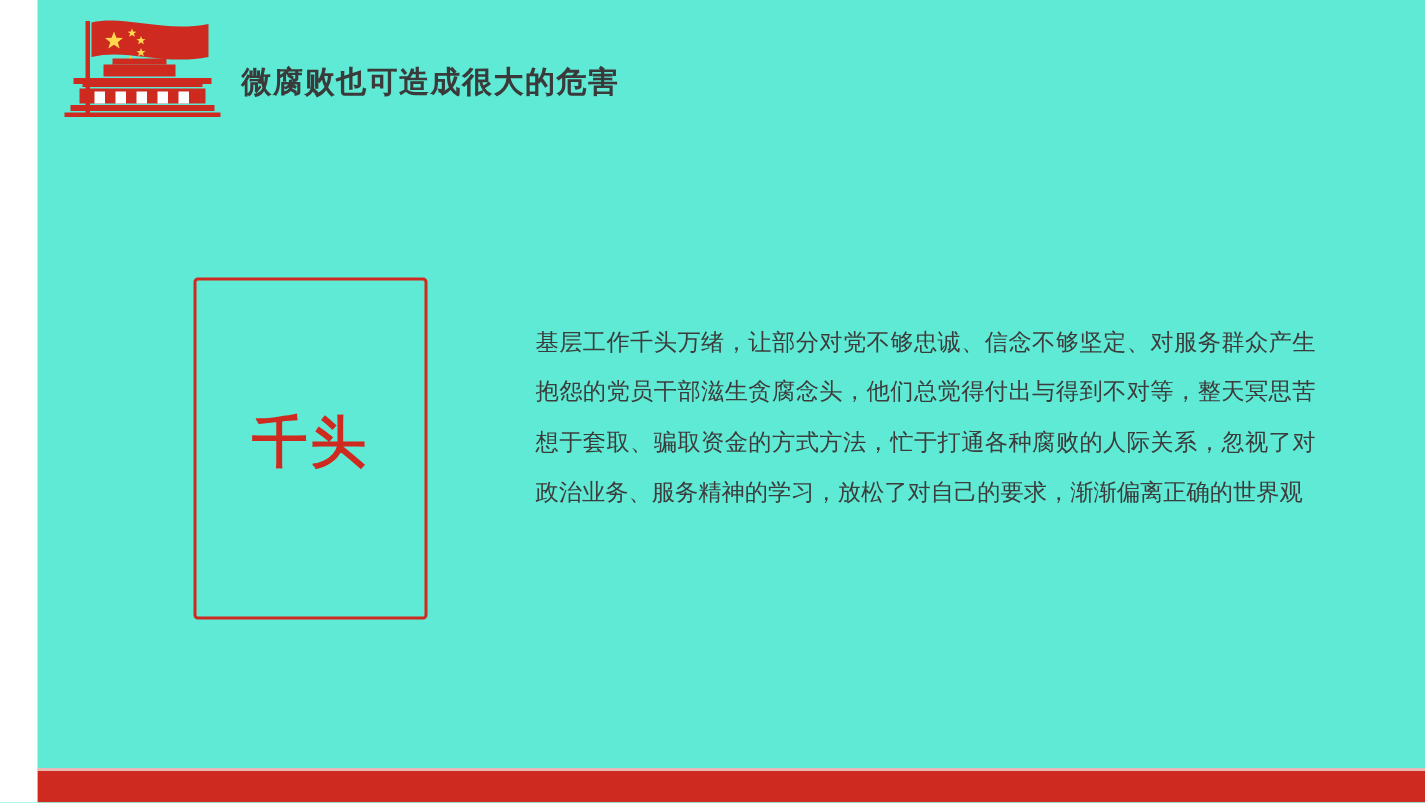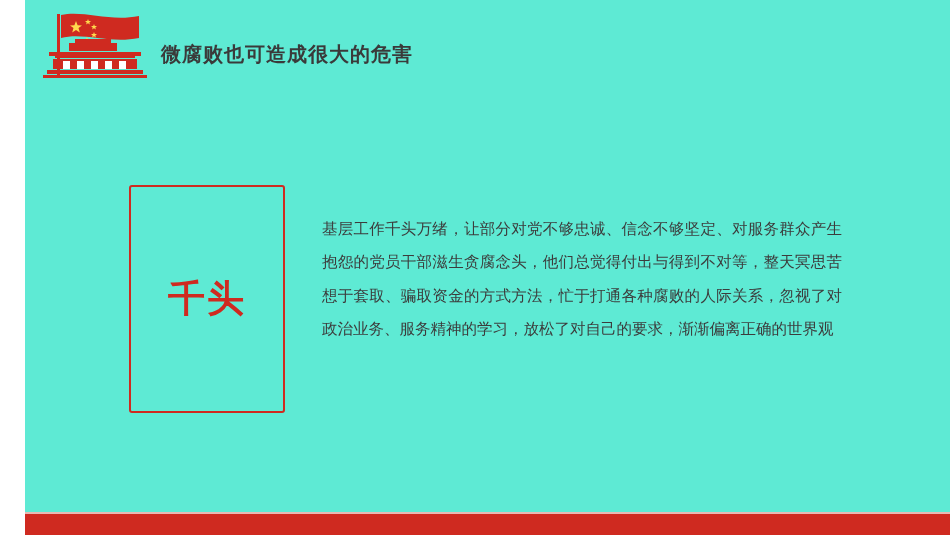--- a/index.html
+++ b/index.html
@@ -65,32 +65,32 @@
     height: 228px;
     border: 2px solid #cf2a20;
     border-radius: 3px;
     box-sizing: border-box;
     display: flex;
     align-items: center;
     justify-content: center;
   }
 
   .keyword-text {
-    font-family: Liberation Serif, serif;
+    font-family: Liberation Mono, monospace;
     font-size: 37px;
     font-weight: bold;
     color: #cf2a20;
     line-height: 1.28;
     text-align: center;
     letter-spacing: 2px;
   }
 
   .paragraph {
     position: absolute;
-    left: 297px;
+    left: 332px;
     top: 212px;
     width: 520px;
     font-size: 15.5px;
     line-height: 2.15;
     color: #3c3c3c;
     text-align: justify;
     text-justify: inter-ideograph;
   }
 
   

